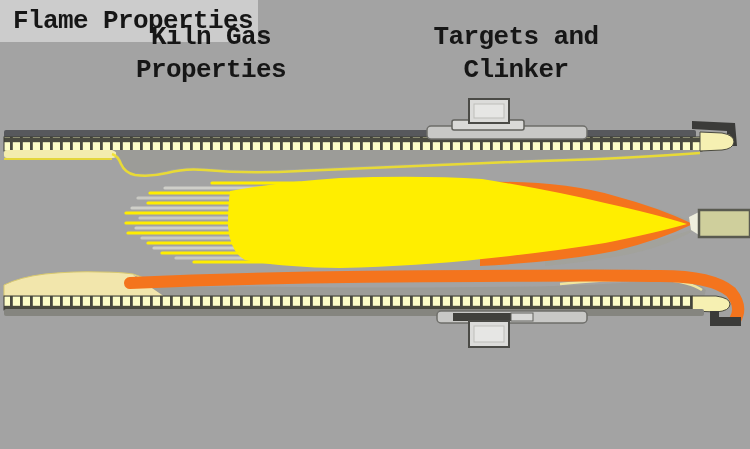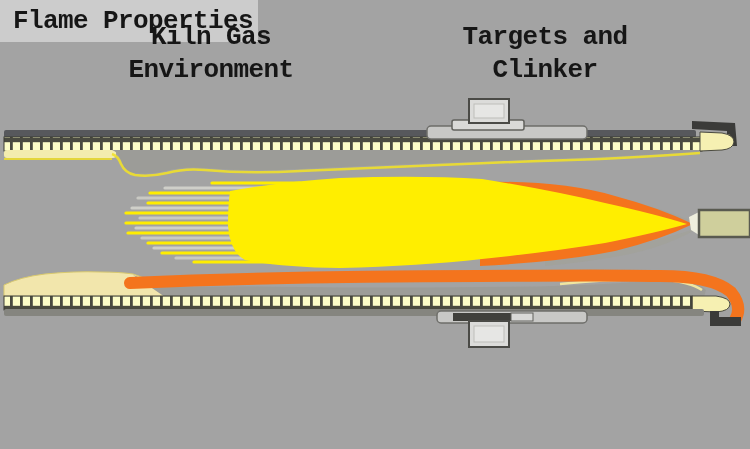--- a/index.html
+++ b/index.html
@@ -3,21 +3,21 @@
 <meta charset="utf-8">
 <style>
   html,body{margin:0;padding:0;background:#fff;}
   #stage{position:relative;width:750px;height:449px;background:#a3a3a3;overflow:hidden;
          font-family:Liberation Mono, monospace;}
   #kiln-svg{position:absolute;left:0;top:0;width:750px;height:449px;}
   .label{position:absolute;font-weight:700;color:#161616;text-align:center;
          letter-spacing:-0.6px;}
   .two-line{font-size:26px;line-height:33px;}
   #kiln-gas-label{left:91px;top:21px;width:240px;}
-  #targets-label{left:425px;top:21px;width:240px;}
+  #targets-label{left:396px;top:21px;width:240px;}
   #flame-label-box{left:240px;top:200px;width:250px;height:42px;
     background:rgba(255,255,255,0.45);display:flex;align-items:center;
     justify-content:center;font-size:26px;font-weight:700;color:#161616;
     letter-spacing:-0.6px;padding-left:8px;}
   #clinker-label{left:266px;top:388px;width:260px;font-size:26px;font-weight:700;}
 </style>
 </head>
 <body>
 
 <div id="stage">
@@ -96,21 +96,21 @@
       <rect x="437" y="311" width="150" height="12" rx="4" fill="#c8c8c6" stroke="#6e6e6a" stroke-width="1.5"></rect>
       <rect x="453" y="313" width="60" height="8" fill="#3f3f3b"></rect>
       <rect x="511" y="313" width="22" height="8" fill="#d9d9d7" stroke="#61615d" stroke-width="1"></rect>
       <rect x="469" y="321" width="40" height="26" fill="#dcdcda" stroke="#4a4a46" stroke-width="2"></rect>
       <rect x="474" y="326" width="30" height="16" fill="#e6e6e4" stroke="#bdbdb9" stroke-width="1"></rect>
     </g>
   </svg>
 
   <div id="kiln-gas-label" class="label two-line">
     <div>Kiln Gas</div>
-    <div>Environment</div>
+    <div>Properties</div>
   </div>
 
   <div id="targets-label" class="label two-line">
     <div>Targets and</div>
     <div>Clinker</div>
   </div>
 
   <div id="flame-label-box">
     <span>Flame Properties</span>
   </div>

